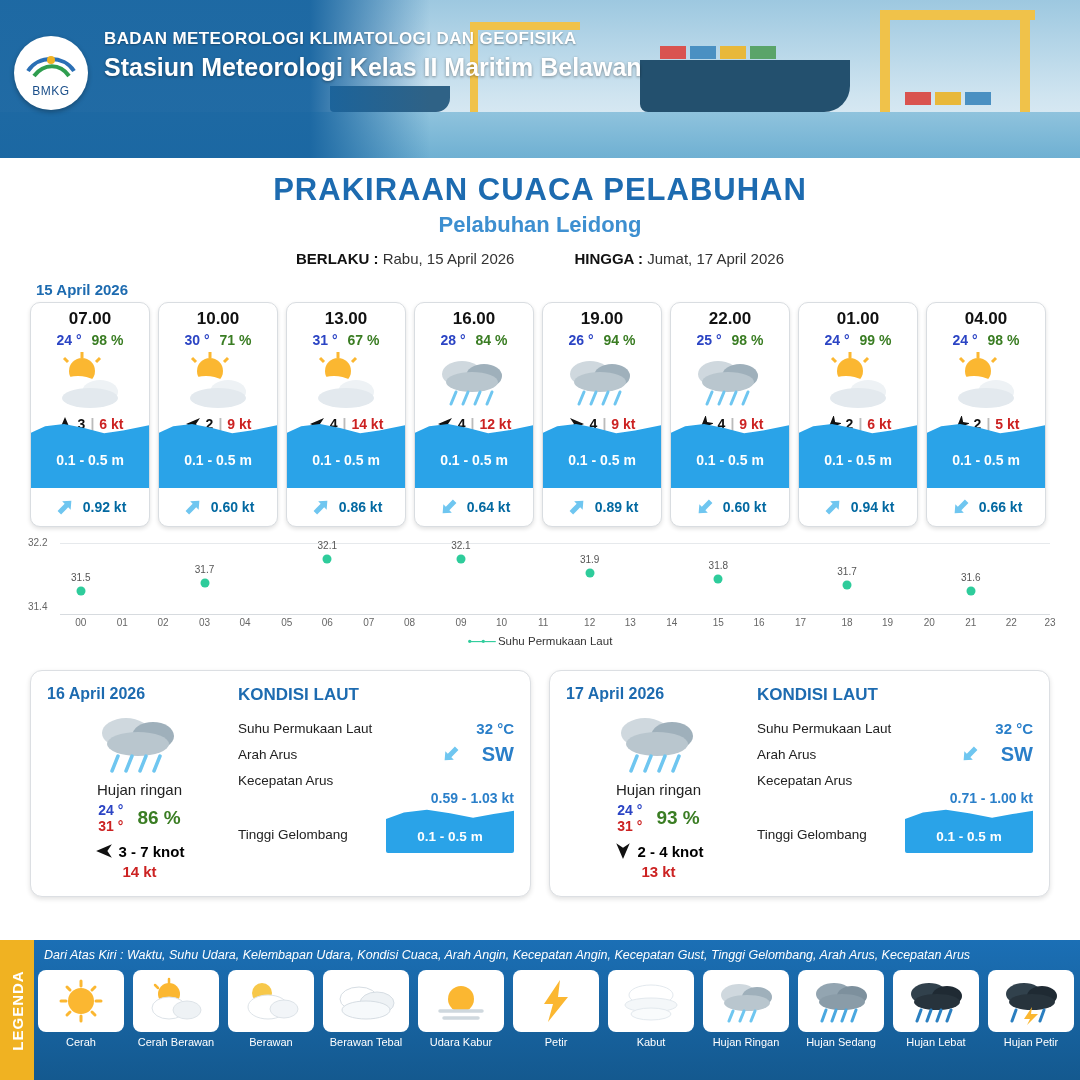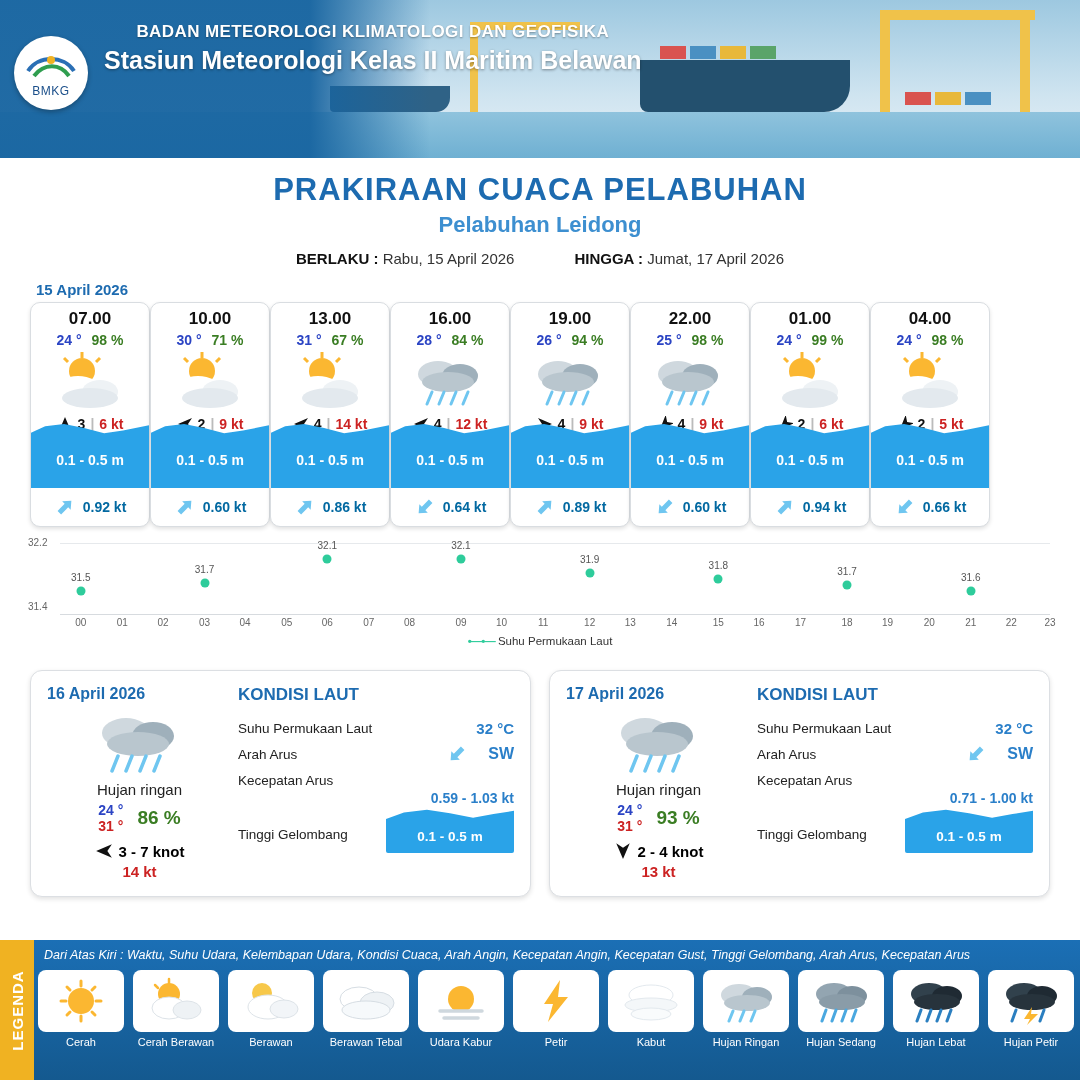--- a/index.html
+++ b/index.html
@@ -18,21 +18,21 @@
   }
   .hdr-sky { position:absolute; inset:0;
     background:linear-gradient(180deg,#9dc8e0 0%, #cfe4f0 60%, #e7f1f7 100%); }
   .hdr-water { position:absolute; left:0; right:0; bottom:0; height:46px;
     background:linear-gradient(180deg,#8fc3dd,#6fb0d2); }
   .hdr-blue-panel { position:absolute; left:0; top:0; width:430px; height:158px;
     background:linear-gradient(90deg, rgba(23,100,160,.95) 72%, rgba(23,100,160,0) 100%); }
   .crane { position:absolute; background:#f0c24a; }
   .ship { position:absolute; background:#23506e; border-radius:2px; }
   .container-box { position:absolute; width:26px; height:13px; }
-  .hdr-text { position:absolute; left:104px; top:22px; color:#fff;text-align:center; }
+  .hdr-text { position:absolute; left:104px; top:29px; color:#fff; }
   .hdr-line1 { font-size:17px; font-weight:bold; letter-spacing:.4px; text-shadow:0 1px 2px rgba(0,0,0,.35);}
   .hdr-line2 { font-size:25px; font-weight:bold; margin-top:4px; text-shadow:0 1px 3px rgba(0,0,0,.4);}
   .hdr-line3 { font-size:13.5px; margin-top:6px; text-shadow:0 1px 2px rgba(0,0,0,.35);}
   .logo-circle {
     position:absolute; left:14px; top:36px; width:74px; height:74px; border-radius:50%;
     background:#fff; display:flex; flex-direction:column; align-items:center; justify-content:center;
     box-shadow:0 2px 5px rgba(0,0,0,.3);
   }
   .logo-circle .lg-text { font-size:12px; font-weight:normal; color:#1b4f8a; letter-spacing:.5px; margin-top:1px;}
 
@@ -47,21 +47,21 @@
   .valid-row {
     display:flex; justify-content:center; gap:60px; margin-top:12px; font-size:15px; color:#222;
   }
   .valid-row b { color:#111; }
   .valid-row .val { color:#333; }
 
   
   .date-label { color:#1d6bb0; font-weight:bold; font-size:15px; margin:14px 0 4px 36px; }
 
   
-  .cards { display:flex; padding:0 30px; }
+  .cards { display:flex; gap:8px; padding:0 30px; }
   .card {
     width:120px; background:#fff; border:1px solid #d9dde1; border-radius:10px;
     box-shadow:0 2px 4px rgba(0,0,0,.12); overflow:hidden; padding-top:6px;
   }
   .c-time { text-align:center; font-size:17px; font-weight:bold; color:#111; }
   .c-th { display:flex; justify-content:center; gap:10px; margin-top:3px; font-size:14px; font-weight:bold;}
   .c-temp { color:#2b44c4; }
   .c-hum { color:#3a7d23; }
   .c-icon { height:66px; display:flex; align-items:center; justify-content:center; }
   .c-wind { display:flex; align-items:center; justify-content:center; gap:5px; font-size:14px; font-weight:bold; margin-top:2px;}
@@ -104,21 +104,21 @@
   .day-temps div:first-child { color:#2b44c4; font-weight:bold; font-size:14px; }
   .day-temps div:last-child { color:#c22; font-weight:bold; font-size:14px; }
   .day-hum { color:#3a7d23; font-weight:bold; font-size:19px;}
   .day-wind { display:flex; align-items:center; justify-content:center; gap:6px; margin-top:8px; font-size:15px; font-weight:bold;}
   .day-gust { color:#c22; font-weight:bold; font-size:15px; margin-top:3px;}
   .day-right { flex:1; padding-left:6px; }
   .kl-title { color:#1d6bb0; font-weight:bold; font-size:17px; margin-bottom:10px;}
   .kl-row { display:flex; align-items:center; justify-content:space-between; min-height:26px; font-size:13.5px; color:#222;}
   .kl-val { color:#2a7fc9; font-weight:bold; font-size:15px;}
   .kl-val.small { font-size:14px;}
-  .sw-val { display:flex; align-items:center; gap:20px; color:#2a7fc9; font-weight:bold; font-size:16px;}
+  .sw-val { display:flex; align-items:center; gap:20px; color:#2a7fc9; font-weight:bold; font-size:20px;}
   .wave-mini { position:relative; width:128px; height:34px; background:#2aa3e8; border-radius:2px; margin-top:4px;}
   .wave-mini .crest {
     position:absolute; top:-10px; left:0; width:100%; height:18px; background:#2aa3e8;
     clip-path: polygon(0 55%, 14% 20%, 32% 4%, 50% 24%, 68% 48%, 84% 28%, 100% 10%, 100% 100%, 0 100%);
   }
   .wave-mini span { position:absolute; inset:0; display:flex; align-items:center; justify-content:center;
     color:#fff; font-weight:bold; font-size:13.5px;}
 
   
   .legend {

